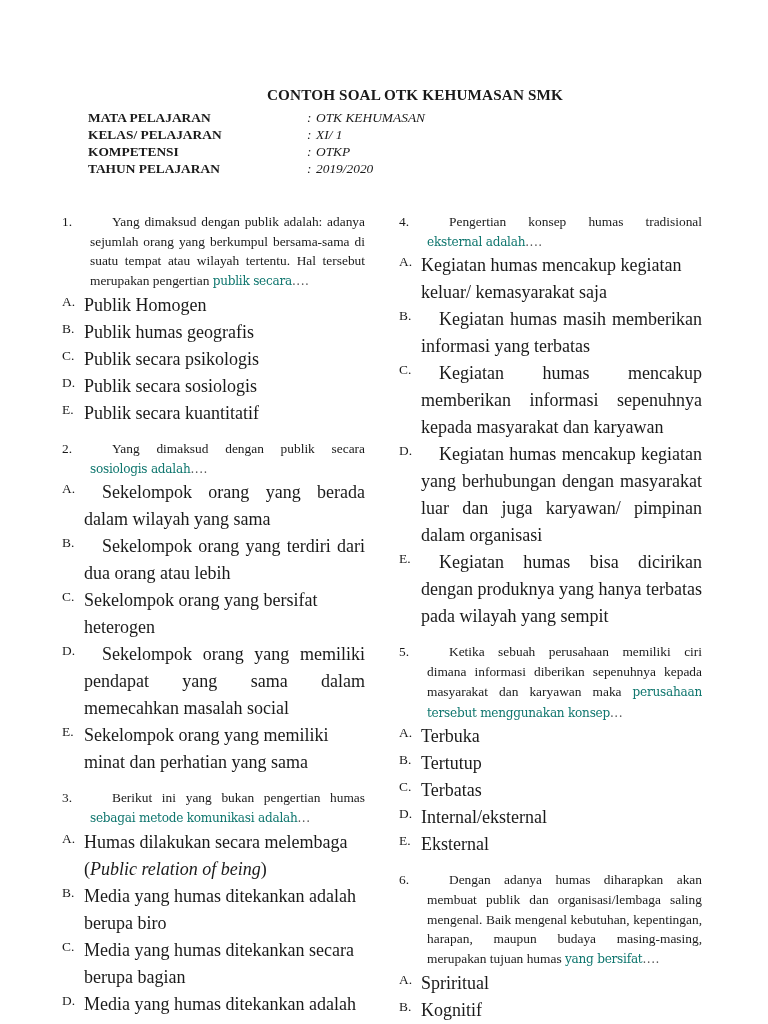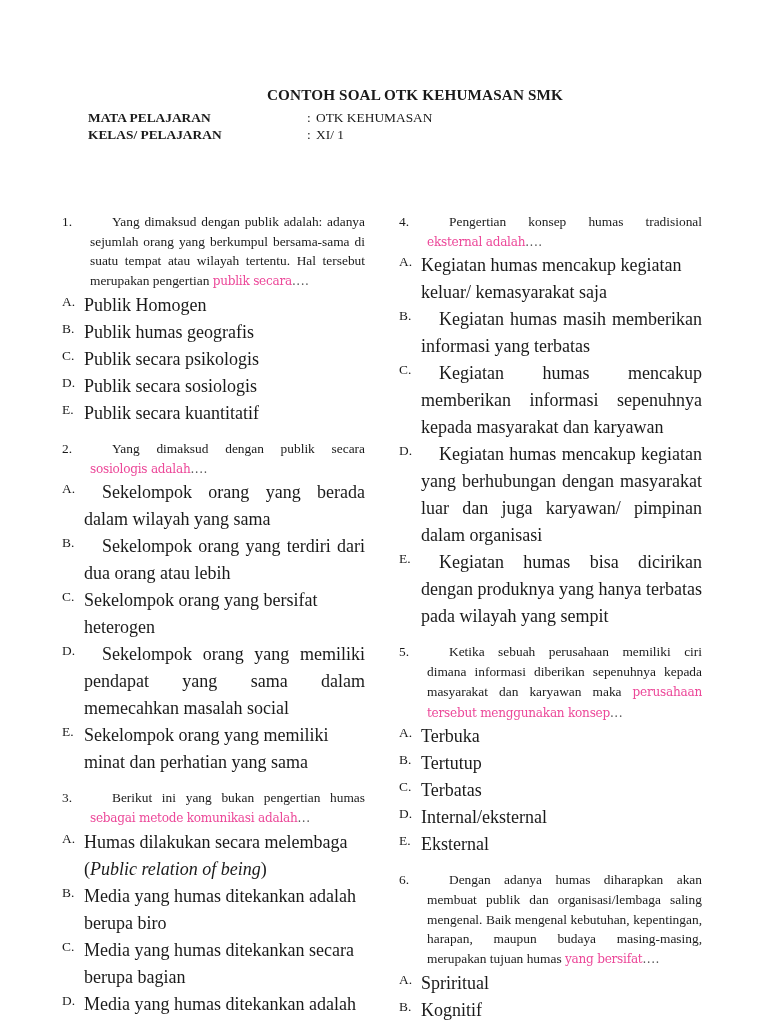--- a/index.html
+++ b/index.html
@@ -51,20 +51,21 @@
     line-height: 17.1px;
     vertical-align: top;
     white-space: nowrap;
   }
   .meta-label {
     font-weight: bold;
     width: 219px;
   }
   .meta-value {
     font-weight: normal;
+    font-style: italic;
   }
   .meta-value .colon {
     display: inline-block;
     width: 9px;
   }
 
   
   .columns {
     position: absolute;
     left: 0;
@@ -128,21 +129,21 @@
     text-indent: 18px;
   }
 
   .opt-list { margin-top: 0; }
 
   
   .overlay-txt {
     font-family: "DejaVu Serif", "Liberation Serif", serif;
     font-size: 12.1px;
     letter-spacing: -0.25px;
-    color: #ec4899;
+    color: #0f766e;
   }
   .dots {
     letter-spacing: 0.5px;
     color: #5a5a5a;
   }
   em.ital {
     font-style: italic;
   }
 </style>
 </head>
@@ -156,20 +157,28 @@
     <table class="meta-table">
       <tbody>
         <tr>
           <td class="meta-label">MATA PELAJARAN</td>
           <td class="meta-value"><span class="colon">:</span><span>OTK KEHUMASAN</span></td>
         </tr>
         <tr>
           <td class="meta-label">KELAS/ PELAJARAN</td>
           <td class="meta-value"><span class="colon">:</span><span>XI/ 1</span></td>
         </tr>
+        <tr>
+          <td class="meta-label">KOMPETENSI</td>
+          <td class="meta-value"><span class="colon">:</span><span>OTKP</span></td>
+        </tr>
+        <tr>
+          <td class="meta-label">TAHUN PELAJARAN</td>
+          <td class="meta-value"><span class="colon">:</span><span>2019/2020</span></td>
+        </tr>
       </tbody>
     </table>
   </div>
 
   <div class="columns">
     <div class="col col-left" id="col-left">
         <div class="question-block">
           <div class="q-row">
             <div class="q-num">1.</div>
             <div class="q-text"><span>Yang dimaksud dengan publik adalah: adanya sejumlah orang yang berkumpul bersama-sama di suatu tempat atau wilayah tertentu. Hal tersebut merupakan pengertian</span> <span class="overlay-txt">publik secara</span><span class="overlay-txt dots">....</span></div>

